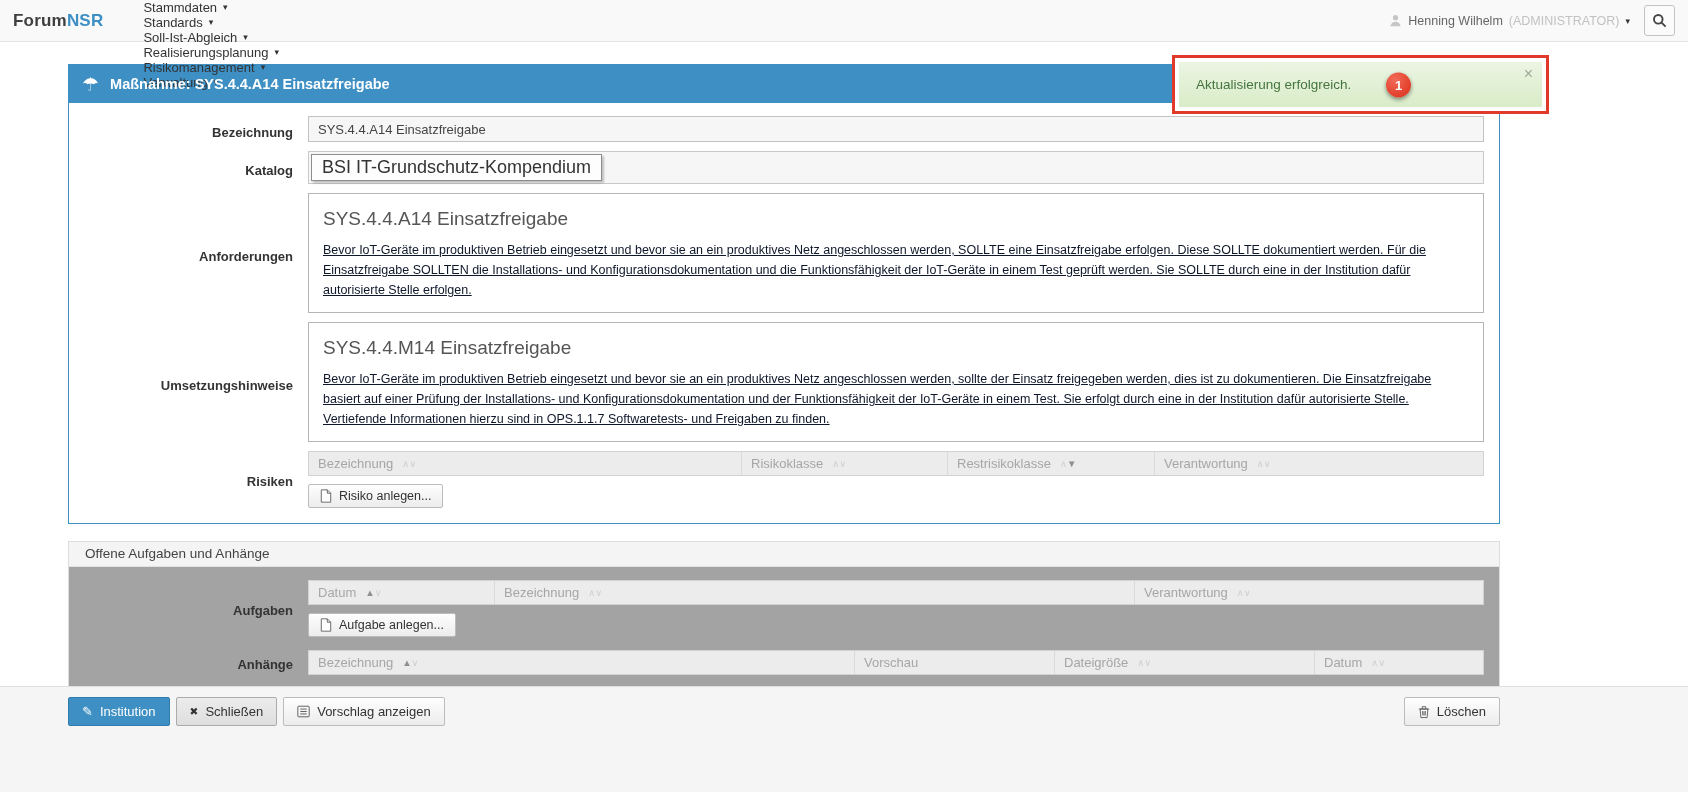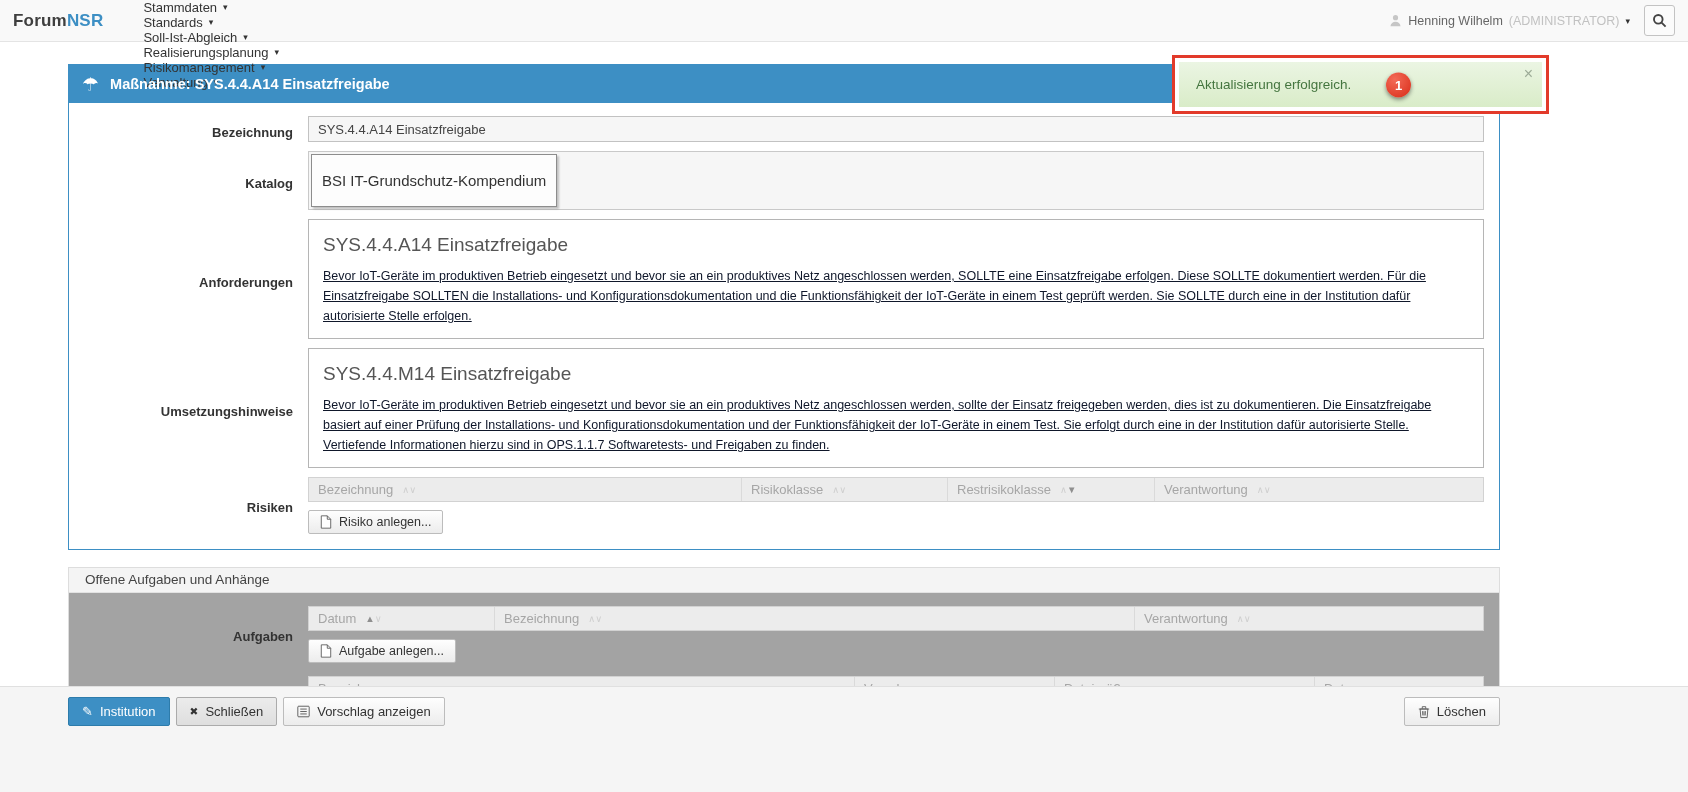--- a/index.html
+++ b/index.html
@@ -44,21 +44,21 @@
     width:239px; flex:none; text-align:right; font-weight:bold; color:#333;
     padding:6px 15px 0 0; font-size:13px;
   }
   .fctrl { flex:1; margin-right:15px; min-width:0; }
   .input {
     background:#f6f6f6; border:1px solid #c2c2c2; height:26px;
     display:flex; align-items:center; padding:0 9px; color:#444;
   }
   .chipwrap { background:#f6f6f6; border:1px solid #c9c9c9; padding:2px; display:flex; min-height:28px; }
   .chip {
-    background:#fdfdfd; border:1px solid #8d8d8d; padding:17px 10px; font-size:15px;
+    background:#fdfdfd; border:1px solid #8d8d8d; padding:2px 10px; font-size:18px;
     color:#333; box-shadow:1.5px 1.5px 2px rgba(0,0,0,.22); white-space:nowrap;
   }
   .textbox { background:#fff; border:1px solid #b5b5b5; padding:8px 14px 12px; color:#555; }
   .textbox .hd { font-size:19px; font-weight:normal; color:#555; margin:6px 0 10px; }
   .textbox .tx { font-size:12.5px; line-height:1.6; color:#0f172a;text-decoration:underline; }
   
   .thead { display:flex; background:#ececec; border:1px solid #d2d2d2; height:25px; color:#a6a6a6; }
   .th {
     display:flex; align-items:center; gap:9px; padding:0 9px; height:100%;
     border-right:1px solid #dadada; font-size:13px; cursor:pointer; white-space:nowrap; overflow:hidden;

